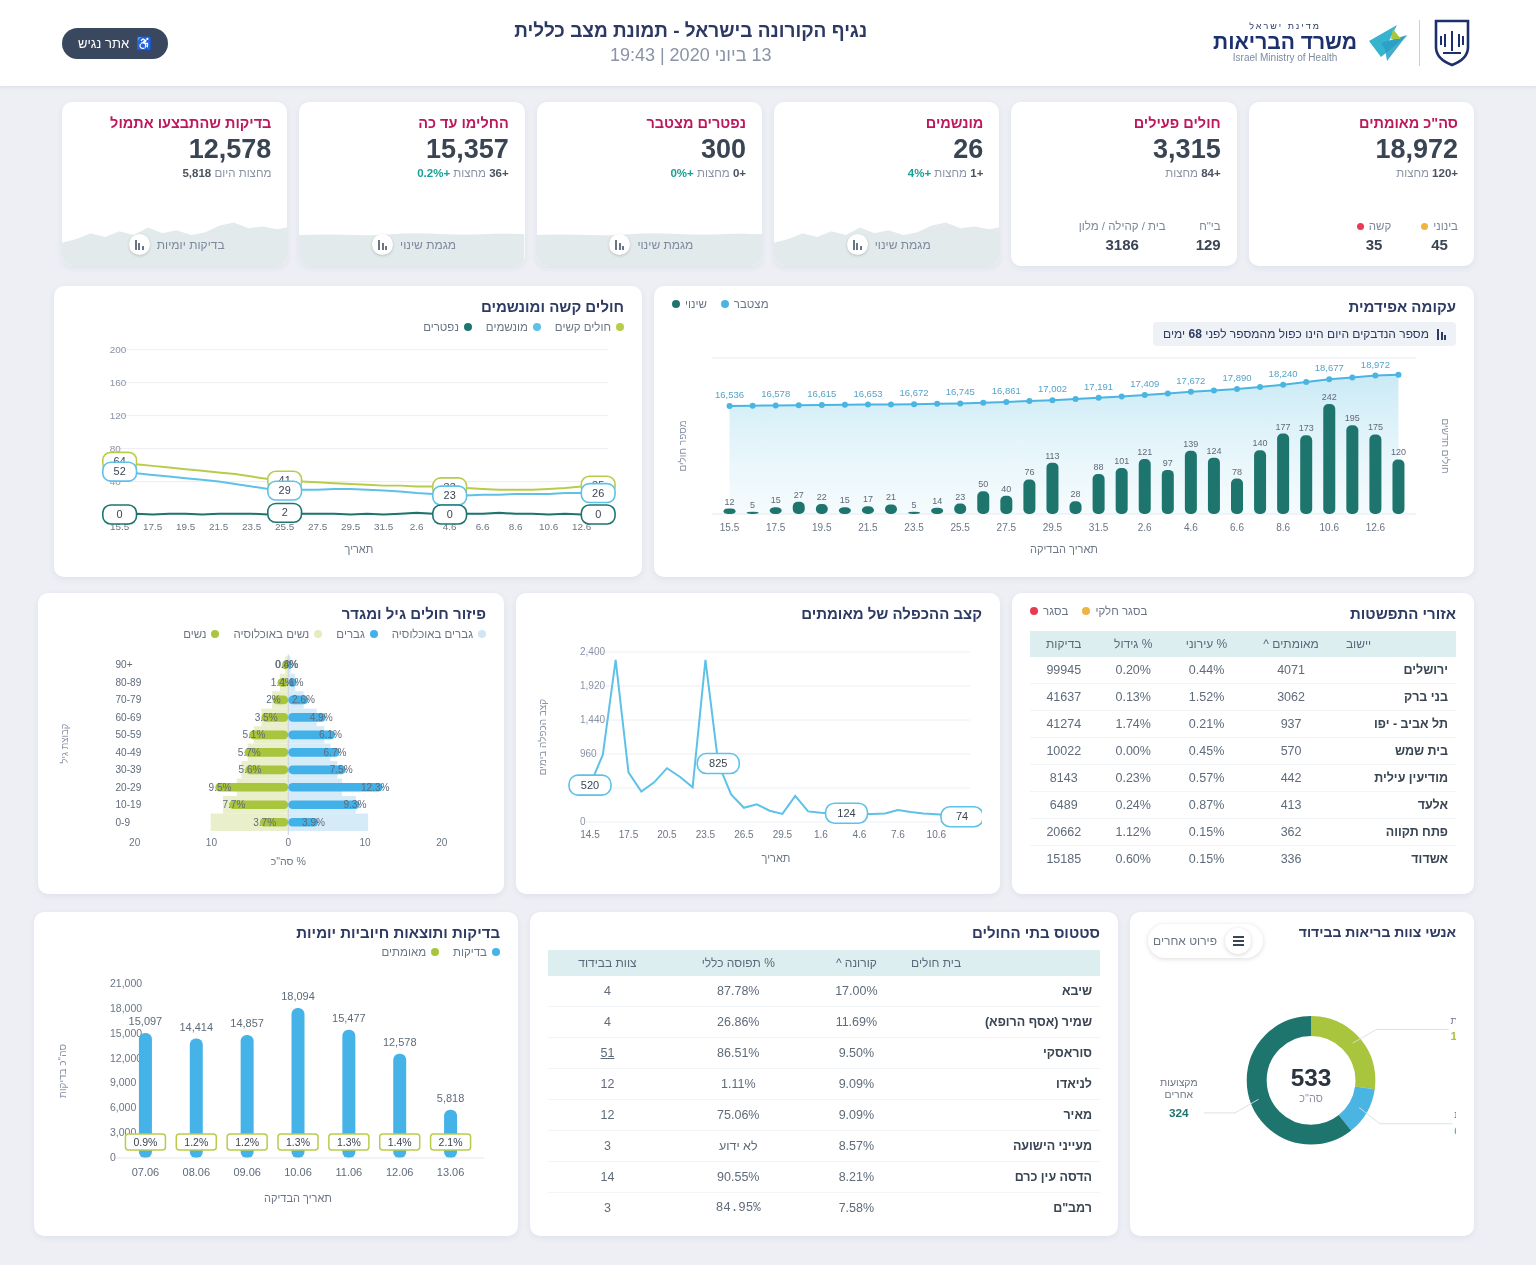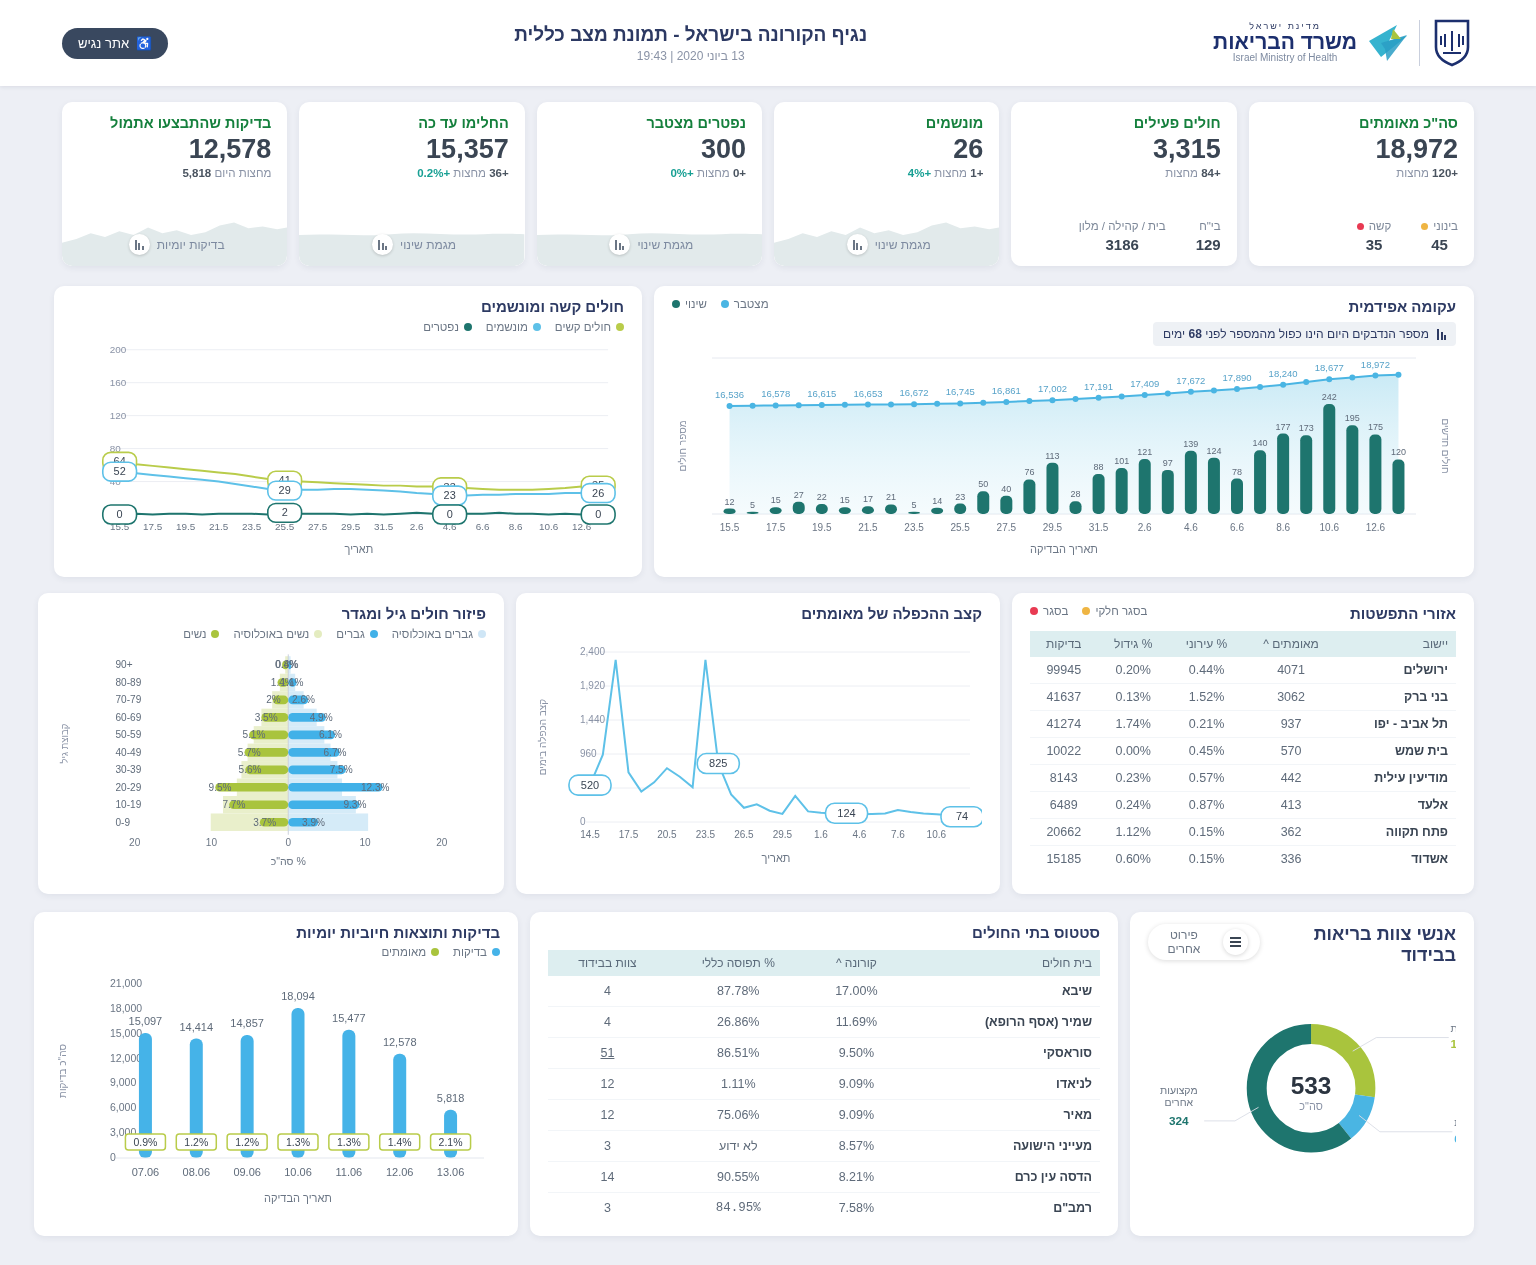--- a/index.html
+++ b/index.html
@@ -8,27 +8,27 @@
 svg text{font-family:"Liberation Sans",sans-serif}
 .topbar{height:86px;background:#fff;display:flex;align-items:center;justify-content:space-between;padding:0 62px;box-shadow:0 1px 4px rgba(40,50,80,.10)}
 .logo{display:flex;align-items:center;gap:10px}
 .logo .sep{width:1px;height:46px;background:#c9cfdd}
 .logo-text{text-align:center;line-height:1.05}
 .logo-state{font-size:9px;color:#2d3a63;letter-spacing:2px}
 .logo-he{font-size:21px;font-weight:bold;color:#1c2f6e}
 .logo-en{font-size:10px;color:#7d8aa0}
 .title-block{text-align:center}
 .page-title{font-size:19px;font-weight:bold;color:#2c3963}
-.page-date{font-size:12px;color:#8a93a6;margin-top:3px}
+.page-date{font-size:18px;color:#8a93a6;margin-top:3px}
 .access-btn{display:flex;align-items:center;gap:7px;background:#39485f;color:#fff;border:none;border-radius:18px;padding:8px 16px;font-size:13px;font-family:inherit;cursor:pointer}
 .row{display:flex;gap:12px;margin:0 62px}
 .card{background:#fff;border-radius:10px;box-shadow:0 2px 6px rgba(40,50,80,.07);position:relative}
 .kpi-row{margin-top:16px}
 .kpi-card{flex:1;height:164px;padding:13px 16px 10px;overflow:hidden}
-.kpi-title{font-size:14.5px;font-weight:bold;color:#15803d}
+.kpi-title{font-size:14.5px;font-weight:bold;color:#be185d}
 .kpi-value{font-size:27px;font-weight:bold;color:#3a4553;margin-top:3px}
 .kpi-diff{font-size:11.5px;color:#8a93a6;margin-top:2px}
 .kpi-diff .dv{font-weight:bold;color:#4a5460}
 .kpi-diff .dp{font-weight:bold;color:#18a094;font-style:normal}
 .kpi-stats{position:absolute;bottom:13px;right:16px;display:flex;gap:30px}
 .kpi-stat-label{font-size:11.5px;color:#7c8798;display:flex;align-items:center;gap:5px}
 .kpi-stat-label .dot{width:7px;height:7px;border-radius:50%;display:inline-block}
 .kpi-stat-value{font-size:15px;font-weight:bold;color:#3a4553;margin-top:4px;text-align:center}
 .kpi-spark{position:absolute;bottom:0;left:0;right:0;height:56px;border-radius:0 0 10px 10px;overflow:hidden;z-index:1}
 .kpi-footer{position:absolute;bottom:11px;left:4px;right:0;display:flex;justify-content:center;align-items:center;gap:7px;font-size:12px;color:#7d8aa0;z-index:2;cursor:pointer}
@@ -41,21 +41,21 @@
 .card-title{font-size:15px;font-weight:bold;color:#2d3a63}
 .card-head{display:flex;justify-content:space-between;align-items:flex-start}
 .legend{display:flex;align-items:center;gap:14px;font-size:11.5px;color:#6b7685;flex-wrap:nowrap}
 .legend-item{display:flex;align-items:center;gap:5px;cursor:pointer}
 .legend .dot{width:8px;height:8px;border-radius:50%;display:inline-block;flex:0 0 auto}
 .note-box{display:inline-flex;align-items:center;gap:8px;background:#eef1f5;border-radius:4px;padding:5px 10px;font-size:12px;color:#2d3a63;margin-top:7px}
 .note-ic{display:flex;align-items:flex-end;gap:1.5px}
 .note-ic span{width:2px;background:#2d3a63;display:inline-block}
 table{width:100%;border-collapse:collapse;margin-top:9px}
 thead th{background:#ddeef0;color:#5a6a7a;font-weight:normal;font-size:12px;padding:6px 8px;text-align:center}
-thead th:first-child{text-align:right}
+thead th:first-child{text-align:left}
 tbody td{font-size:12.5px;color:#5f6b7a;padding:6px 8px;text-align:center;border-bottom:1px solid #f2f5f8}
 tbody td:first-child{text-align:right;color:#3a4553;font-weight:bold}
 tbody tr:last-child td{border-bottom:none}
 .menu-btn{display:flex;align-items:center;gap:8px;background:#fff;border:none;border-radius:18px;box-shadow:0 1px 5px rgba(0,0,0,.14);padding:4px 12px 4px 5px;font-size:12px;color:#6b7685;font-family:inherit;cursor:pointer}
 .menu-dot{width:26px;height:26px;border-radius:50%;background:#fff;box-shadow:0 1px 4px rgba(0,0,0,.16);display:flex;flex-direction:column;justify-content:center;align-items:center;gap:2.5px}
 .menu-dot span{width:11px;height:1.6px;background:#3a4553;display:block}
 </style>
 </head>
 <body>
 
@@ -701,21 +701,21 @@
           <text x="402" y="210" font-size="10.5" fill="#6b7685" text-anchor="middle">20</text>
           <text x="242" y="230" font-size="11" fill="#6b7685" text-anchor="middle">% סה"כ</text>
           <text x="12" y="103" font-size="10" fill="#8a93a6" text-anchor="middle" transform="rotate(-90 12 103)">קבוצת גיל</text>
         </svg>
     </div>
   </section>
 
   <section class="row row4">
     <div class="card card-pad" style="flex:0 0 342px">
       <div class="card-head">
-        <div class="card-title" style="font-size:18px">אנשי צוות בריאות בבידוד</div>
+        <div class="card-title" style="font-size:14px">אנשי צוות בריאות בבידוד</div>
         <button class="menu-btn">
           <span class="menu-dot">
               <span></span>
               <span></span>
               <span></span>
             </span>
           <span>פירוט אחרים</span>
         </button>
       </div>
       <svg id="donut-svg" width="308" height="250" viewBox="0 0 340 250">

